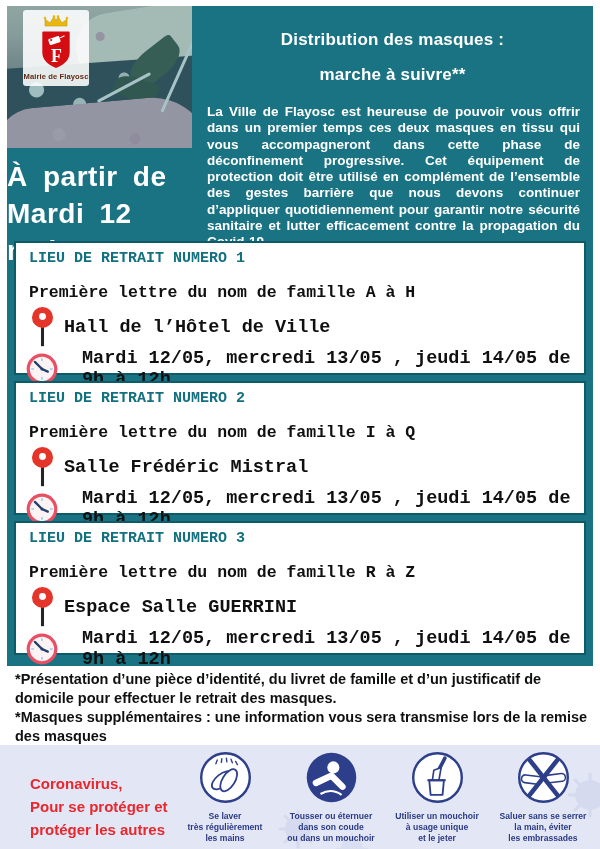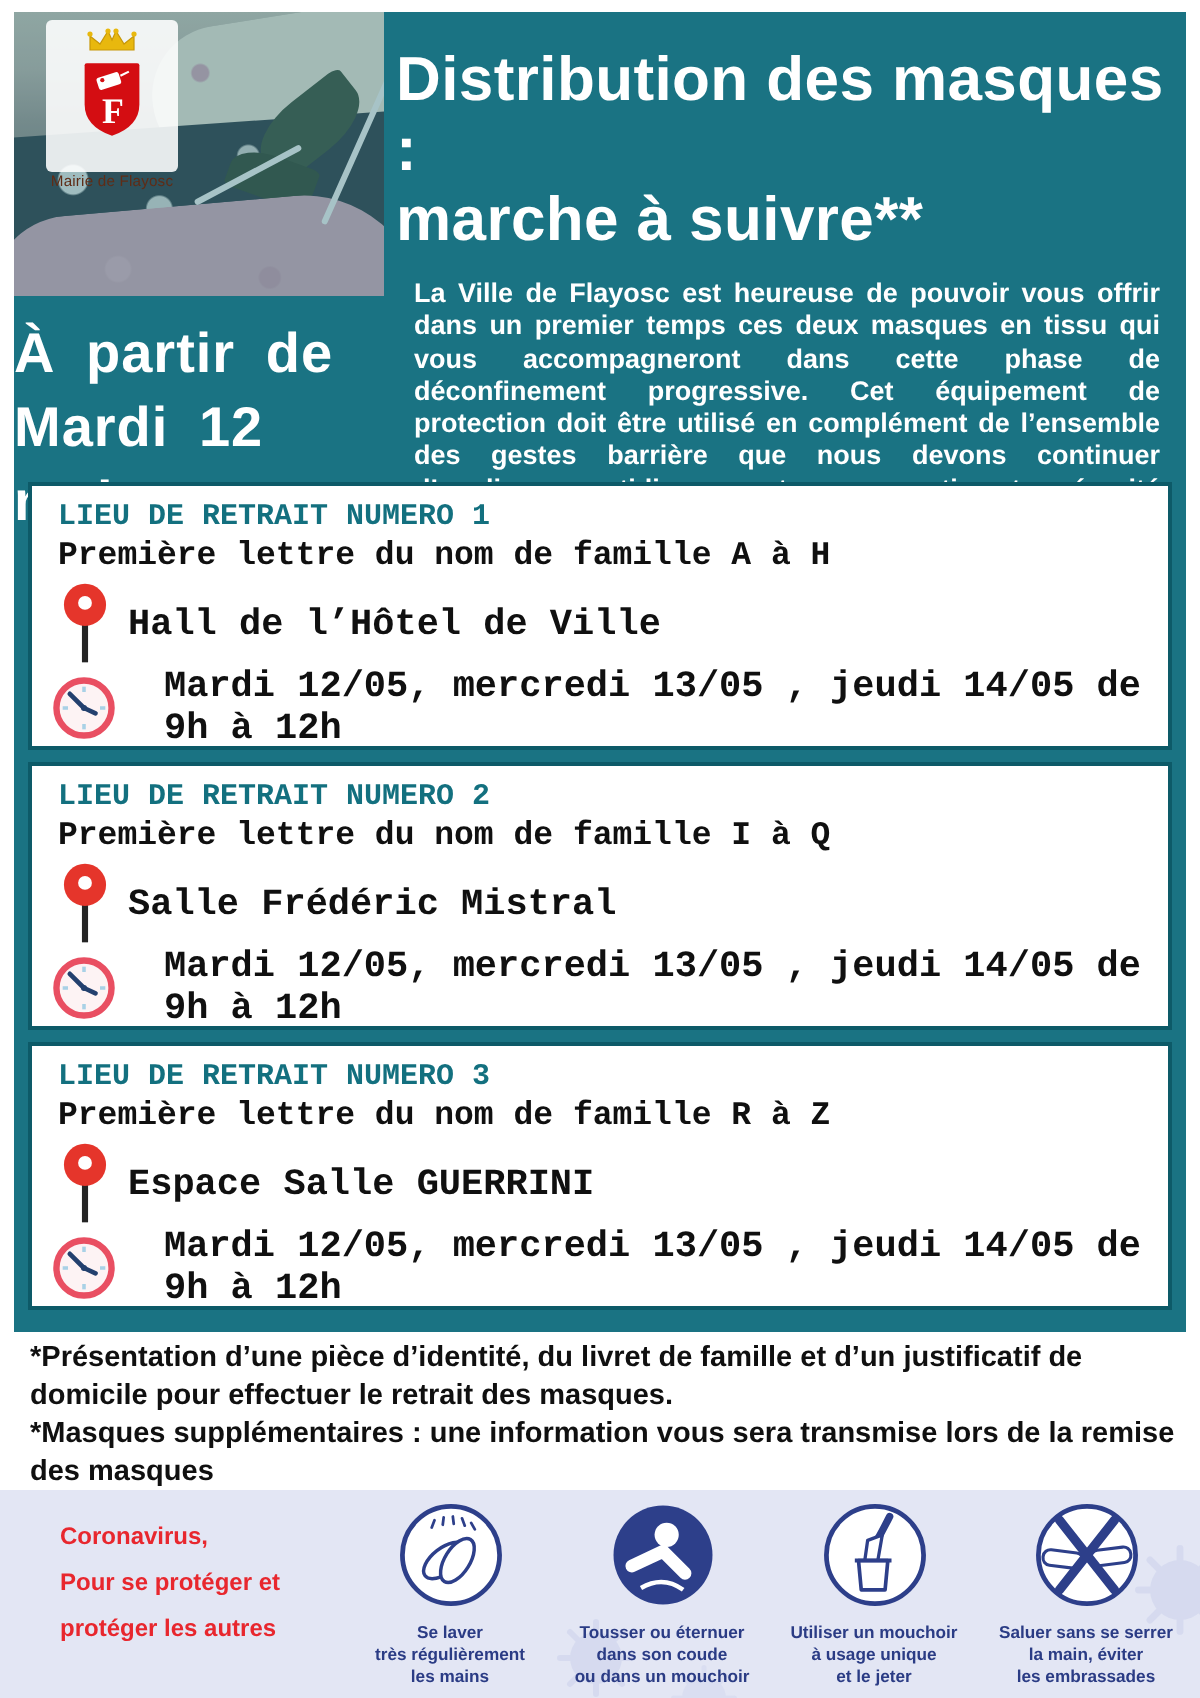--- a/index.html
+++ b/index.html
@@ -18,50 +18,50 @@
   .photo .mask-dark { position: absolute; left: -8px; top: 56px; width: 210px; height: 58px; background: radial-gradient(circle at 18% 40%, #e9e7e2 7px, transparent 8px), radial-gradient(circle at 38% 70%, #dcd9d4 6px, transparent 7px), radial-gradient(circle at 60% 30%, #d5d2cc 5px, transparent 6px), #3b4349; transform: rotate(-4deg); }
   .photo .leaf1 { position: absolute; right: 8px; top: 42px; width: 58px; height: 30px; background: #48573f; border-radius: 50% 10% 50% 10%; transform: rotate(-38deg); }
   .photo .leaf2 { position: absolute; right: 34px; top: 72px; width: 44px; height: 22px; background: #3f4d38; border-radius: 50% 10% 50% 10%; transform: rotate(20deg); }
   .photo .mask-pink { position: absolute; left: -12px; top: 96px; width: 215px; height: 72px; background: radial-gradient(circle at 30% 40%, #e0b4c0 6px, transparent 7px), radial-gradient(circle at 65% 55%, #cf9fae 5px, transparent 6px), #d8abb7; border-radius: 40px 60px 0 0; transform: rotate(-5deg); }
   .photo .string1 { position: absolute; right: 10px; top: 18px; width: 3px; height: 92px; background: #f4f2ee; transform: rotate(24deg); border-radius: 2px; }
   .photo .string2 { position: absolute; right: 38px; top: 80px; width: 60px; height: 3px; background: #f4f2ee; transform: rotate(-28deg); border-radius: 2px; }
   .photo .tint { position: absolute; inset: 0; background: rgba(24, 110, 127, 0.35); }
 
   
   .logo { position: absolute; left: 16px; top: 4px; width: 66px; height: 76px; background: rgba(255,255,255,0.88); border-radius: 3px; text-align: center; padding-top: 3px; z-index: 3; }
-  .logo .org { font-size: 7.6px; font-weight: normal; color: #5f2c16; margin-top: 16px; letter-spacing: 0.1px; }
+  .logo .org { font-size: 7.6px; font-weight: bold; color: #5f2c16; margin-top: 2px; letter-spacing: 0.1px; }
 
   
   .start-date { height: 90px; padding-top: 10px; color: #fff; font-weight: bold; font-size: 28px; line-height: 37px; white-space: pre-line; word-spacing: 7px; letter-spacing: 0.5px; }
 
   
   .right-col { flex: 1; color: #fff; }
-  .title { margin: 16px 6px 0; text-align: left; font-weight: bold; font-size: 31px; line-height: 35px; letter-spacing: 0.2px; }
+  .title { margin: 16px 6px 0; text-align: center; font-weight: bold; font-size: 17px; line-height: 35px; letter-spacing: 0.2px; }
   .intro { margin: 12px 13px 0 15px; font-weight: bold; font-size: 13.5px; line-height: 16.3px; text-align: justify; }
 
   
   .cards { padding: 3px 7px 0; display: flex; flex-direction: column; gap: 6px; font-family: Liberation Mono, monospace; }
   .card { background: #fff; border: 2px solid #0d5a68; height: 134px; padding: 7px 10px 0 4px; }
   .card .heading { margin-left: 9px; color: #13707f; font-weight: bold; font-size: 15px; }
-  .card .letters { margin-left: 9px; margin-top: 1px; color: #101010; font-weight: bold; font-size: 16.5px; }
+  .card .letters { margin-left: 9px; margin-top: 16px; color: #101010; font-weight: bold; font-size: 16.5px; }
   .card .row { display: flex; align-items: center; }
   .card .icon-col { width: 44px; flex: 0 0 44px; display: flex; justify-content: center; }
   .card .place-row { margin-top: 2px; height: 46px; text-align: right; }
   .card .place { font-weight: bold; font-size: 18.5px; color: #101010; }
   .card .sched-row { margin-top: 1px; height: 36px; }
   .card .sched { font-weight: bold; font-size: 18.5px; color: #101010; margin-left: 18px; }
 
   
   .notes { position: absolute; left: 15px; top: 670px; width: 574px; color: #101010; font-weight: bold; font-size: 14.5px; line-height: 19px; }
   .notes p { margin: 0; }
 
   
   .banner { position: absolute; left: 0; top: 745px; width: 600px; height: 104px; background: #e3e6f4; overflow: hidden; }
   .virus { position: absolute; opacity: 0.55; }
-  .slogan { position: absolute; left: 30px; top: 12px; color: #e8272e; font-weight: bold; font-size: 12px; line-height: 23px; white-space: pre-line; }
+  .slogan { position: absolute; left: 30px; top: 27px; color: #e8272e; font-weight: bold; font-size: 15px; line-height: 23px; white-space: pre-line; }
   .gestures { position: absolute; left: 172px; top: 5px; width: 424px; display: flex; }
   .gesture { width: 106px; display: flex; flex-direction: column; align-items: center; }
   .gesture .cap { margin-top: 6px; font-weight: bold; font-size: 8.6px; line-height: 10.8px; color: #2b3c85; text-align: center; white-space: pre-line; }
 </style>
 </head>
 <body>
 
 <div class="page">
 
   <div class="main">

